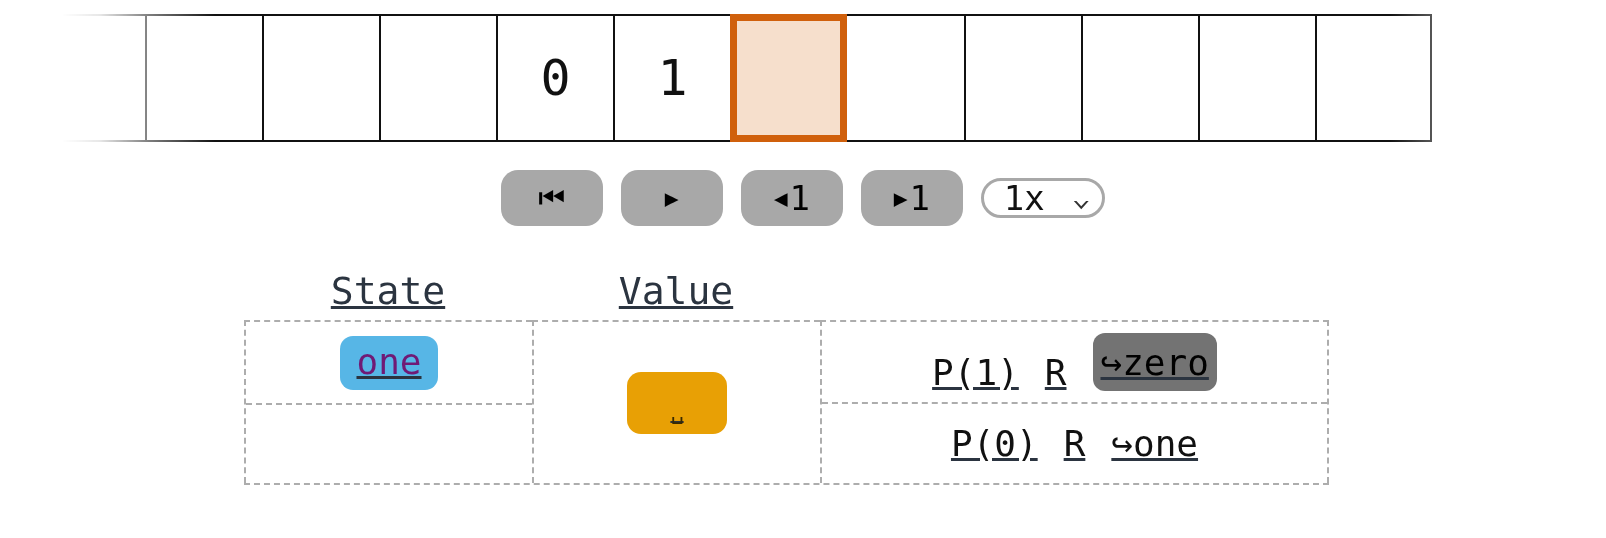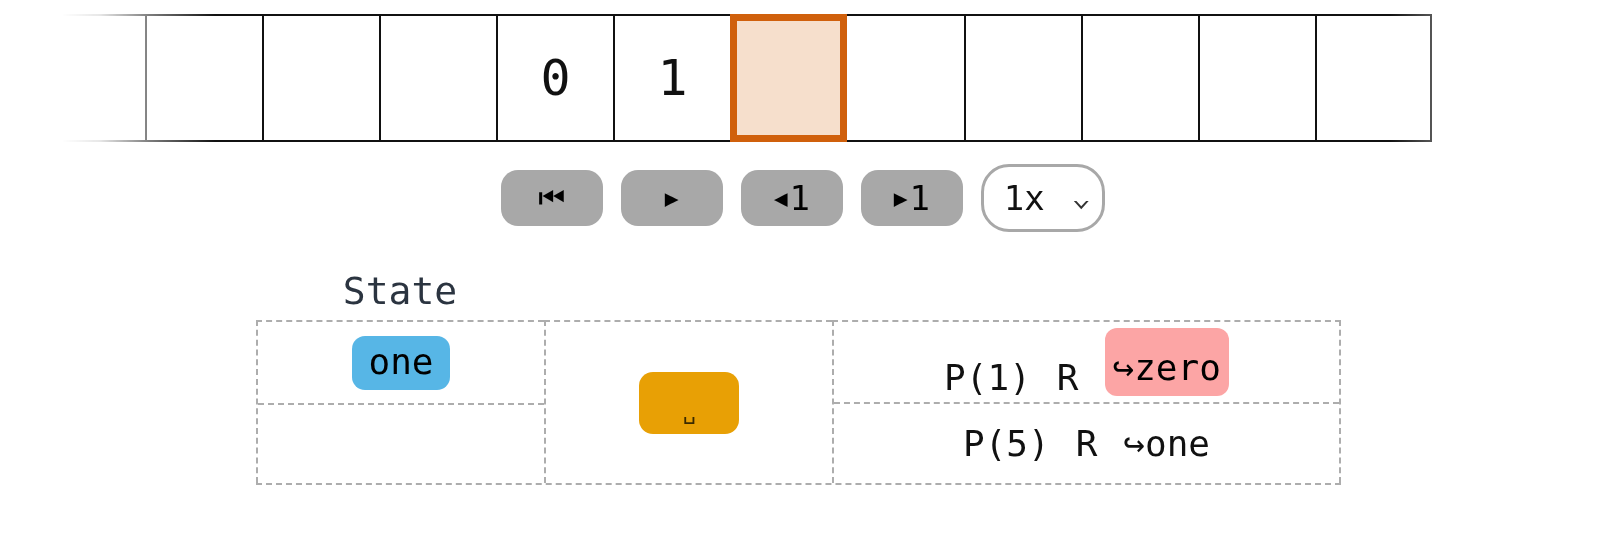--- a/index.html
+++ b/index.html
@@ -107,21 +107,21 @@
     line-height: 1;
   }
   .ctl-btn .glyph {
     font-size: 30px;
     display: inline-block;
     line-height: 1;
   }
   .ctl-btn .glyph.small { font-size: 23px; }
   .ctl-btn .num { font-size: 34px; letter-spacing: 0; }
   #speed-select {
-    height: 68px;
+    height: 40px;
     min-width: 118px;
     padding: 0 14px 0 20px;
     border: 3px solid #a8a8a8;
     border-radius: 28px;
     background: #ffffff;
     color: #111111;
     font-size: 34px;
     font-family: "DejaVu Sans Mono", "Liberation Mono", monospace;
     display: flex;
     align-items: center;
@@ -133,23 +133,24 @@
   #speed-select .chev {
     font-size: 24px;
     color: #333;
     transform: scaleX(1.35);
     display: inline-block;
   }
 
   
   #machine-table {
     position: absolute;
-    left: 256px;
+    left: 244px;
     top: 262px;
     width: 1085px;
+    text-decoration: underline;
   }
   #table-head {
     display: flex;
     height: 58px;
     align-items: center;
   }
   #table-head .th {
     text-align: center;
     font-size: 38px;
     color: #2b3440;
@@ -192,29 +193,29 @@
   .pill {
     display: inline-flex;
     align-items: center;
     justify-content: center;
     border-radius: 13px;
     padding: 6px 14px 8px 14px;
     line-height: 1;
   }
   .pill.state-active {
     background: #57b6e6;
+    color: #701a75;
+    font-size: 36px;
+    padding: 8px 16px 10px 16px;
+  }
+  .pill.instr-active {
+    background: #737373;
     color: #000000;
     font-size: 36px;
-    padding: 8px 16px 10px 16px;
-  }
-  .pill.instr-active {
-    background: #fca5a5;
-    color: #000000;
-    font-size: 36px;
-    padding: 22px 8px 10px 8px;
+    padding: 12px 8px 10px 8px;
     border-radius: 12px;
   }
   #value-pill {
     background: #e8a005;
     color: #3a2a00;
     width: 100px;
     height: 62px;
     border-radius: 14px;
     display: flex;
     align-items: flex-end;
@@ -304,20 +305,21 @@
     <span>1x</span>
     <span class="chev">⌄</span>
   </div>
 
 </div>
 
 <div id="machine-table">
 
   <div id="table-head">
     <div class="th col-state">State</div>
+    <div class="th col-value">Value</div>
   </div>
 
   <div id="table-body">
 
     <div class="col-box col-state">
       <div class="cell-row top">
         <span class="pill state-active">one</span>
       </div>
     </div>
 
@@ -330,21 +332,21 @@
     <div class="col-box col-instr last">
       <div class="cell-row top">
         <span class="instr-line">
           <span>P(1)</span>
           <span>R</span>
           <span class="pill instr-active">↪zero</span>
         </span>
       </div>
       <div class="cell-row">
         <span class="instr-line">
-          <span>P(5)</span>
+          <span>P(0)</span>
           <span>R</span>
           <span class="instr-goto">↪one</span>
         </span>
       </div>
     </div>
 
   </div>
 </div>
 
 </body></html>

